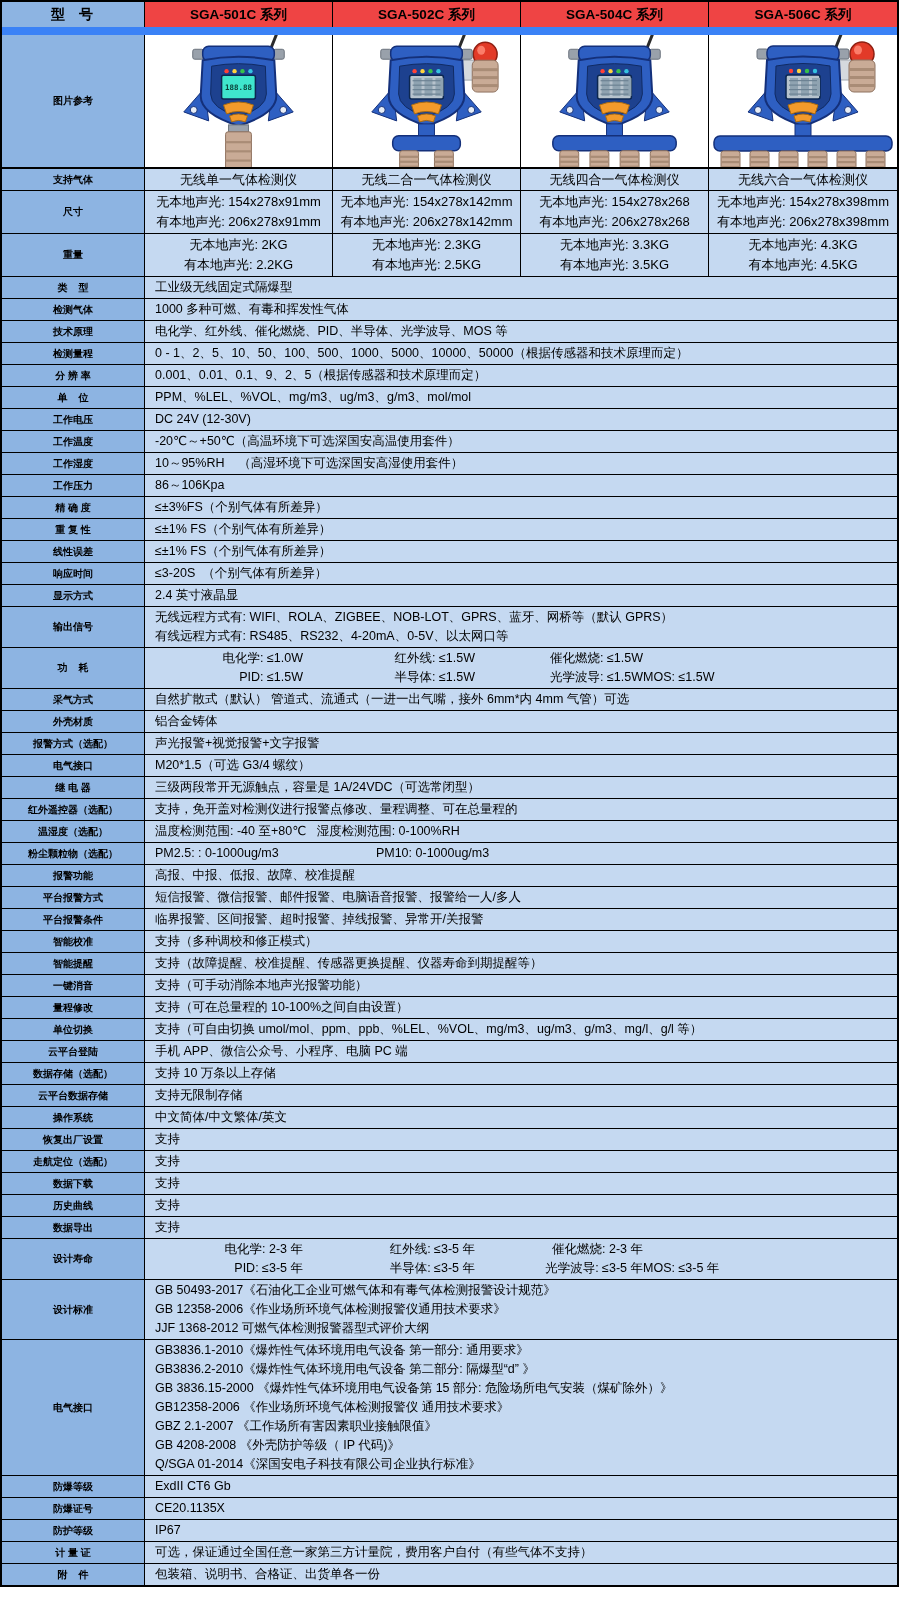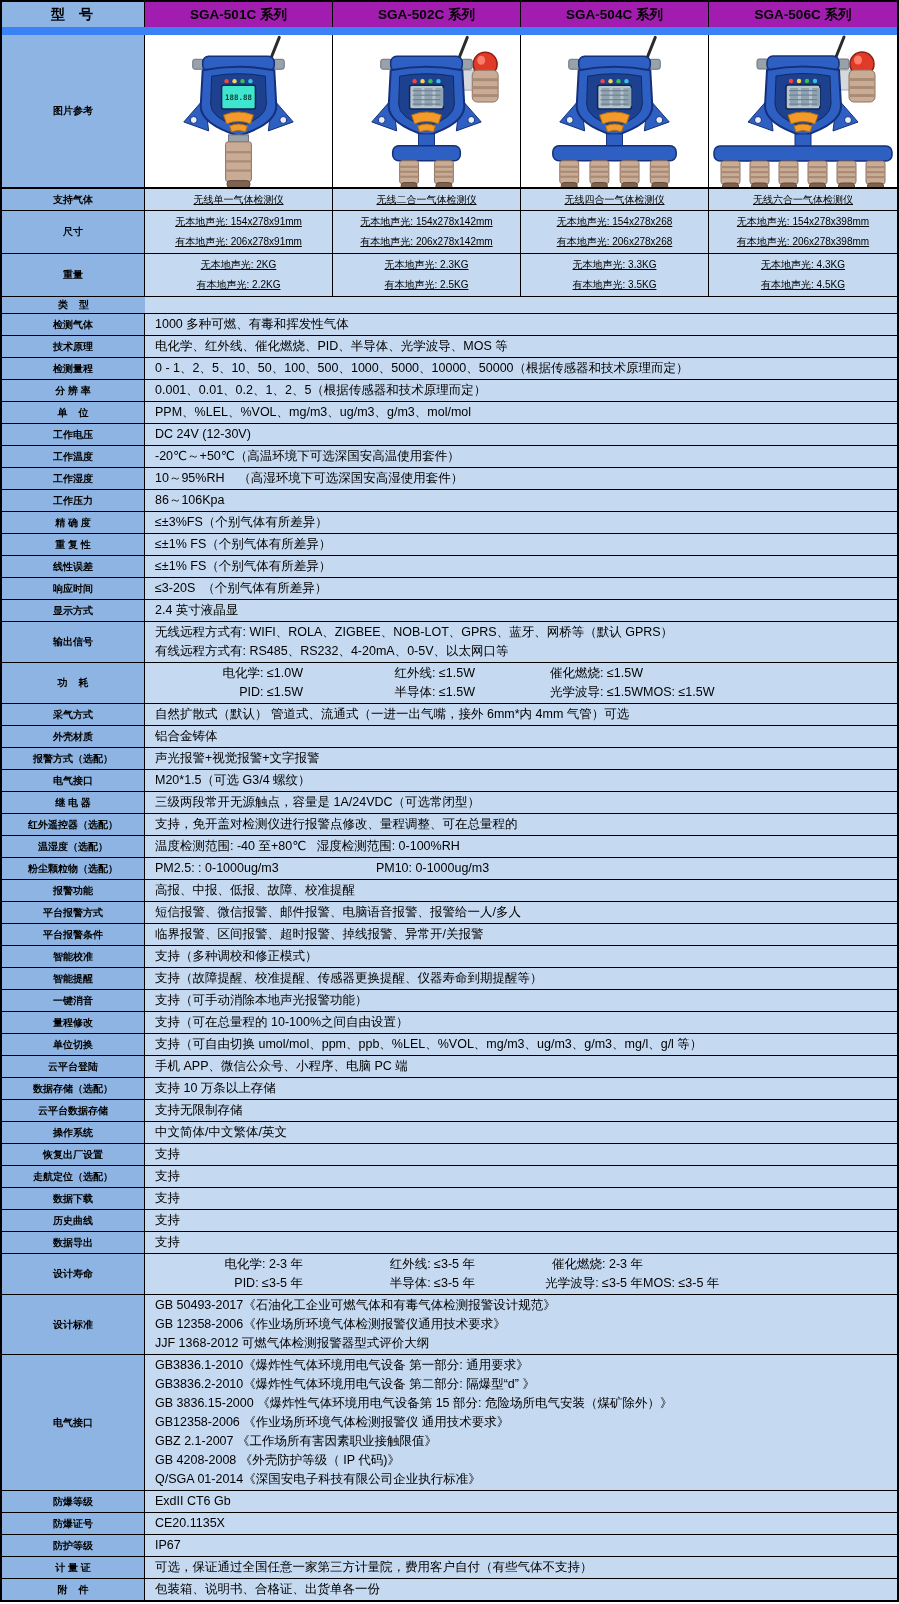--- a/index.html
+++ b/index.html
@@ -13,25 +13,25 @@
   .row .cell:last-child{border-right:none;}
   .label{background:#8db4e2;font-weight:bold;font-size:10px;display:flex;align-items:center;justify-content:center;text-align:center;white-space:pre-wrap;padding:1px 2px;}
   .value{background:#c5d9f1;font-size:12.5px;display:flex;flex-direction:column;justify-content:center;padding:1px 4px 1px 10px;white-space:pre-wrap;}
   .value.center{align-items:center;text-align:center;padding-left:4px;}
   .ln{line-height:19px;}
   .seg{display:inline-block;text-align:right;}
   .seg0{min-width:148px;}
   .seg1{min-width:172px;}
   .seg2{min-width:168px;}
   .header-row{border-bottom:8px solid #3b82f6;}
-  .header-row .model{background:#a21caf;font-weight:bold;font-size:13.5px;display:flex;align-items:center;justify-content:center;padding:3px 0;line-height:19px;}
+  .header-row .model{background:#ef4444;font-weight:bold;font-size:13.5px;display:flex;align-items:center;justify-content:center;padding:3px 0;line-height:19px;}
   .header-row .label{font-size:14px;letter-spacing:2px;}
   .image-row{border-bottom:2px solid #000;}
-  .image-cell{background:#ffffff;height:152px;display:flex;align-items:center;justify-content:center;overflow:hidden;}
-  .gas-row .value,.size-row .value,.weight-row .value{font-size:10px;text-decoration:underline;}
+  .image-cell{background:#ffffff;height:132px;display:flex;align-items:center;justify-content:center;overflow:hidden;}
+  .gas-row .value,.size-row .value,.weight-row .value{font-size:13px;}
   .size-row .ln,.weight-row .ln{line-height:20px;}
   svg{display:block;}
 </style>
 </head>
 <body>
 
 <div class="table">
 
   <div class="row cols-5 header-row">
     <div class="cell label">型  号</div>
@@ -285,36 +285,37 @@
     </div>
     <div class="cell value center">
       <div class="ln">无本地声光: 4.3KG</div>
       <div class="ln">有本地声光: 4.5KG</div>
     </div>
   </div>
 
   <div id="spec-rows">
       <div class="row cols-2">
         <div class="cell label">类    型</div>
+        <div class="cell value"><div class="ln">工业级无线固定式隔爆型</div></div>
       </div>
       <div class="row cols-2">
         <div class="cell label">检测气体</div>
         <div class="cell value"><div class="ln">1000 多种可燃、有毒和挥发性气体</div></div>
       </div>
       <div class="row cols-2">
         <div class="cell label">技术原理</div>
         <div class="cell value"><div class="ln">电化学、红外线、催化燃烧、PID、半导体、光学波导、MOS 等</div></div>
       </div>
       <div class="row cols-2">
         <div class="cell label">检测量程</div>
         <div class="cell value"><div class="ln">0 - 1、2、5、10、50、100、500、1000、5000、10000、50000（根据传感器和技术原理而定）</div></div>
       </div>
       <div class="row cols-2">
         <div class="cell label">分 辨 率</div>
-        <div class="cell value"><div class="ln">0.001、0.01、0.2、1、2、5（根据传感器和技术原理而定）</div></div>
+        <div class="cell value"><div class="ln">0.001、0.01、0.1、9、2、5（根据传感器和技术原理而定）</div></div>
       </div>
       <div class="row cols-2">
         <div class="cell label">单    位</div>
         <div class="cell value"><div class="ln">PPM、%LEL、%VOL、mg/m3、ug/m3、g/m3、mol/mol</div></div>
       </div>
       <div class="row cols-2">
         <div class="cell label">工作电压</div>
         <div class="cell value"><div class="ln">DC 24V (12-30V)</div></div>
       </div>
       <div class="row cols-2">

